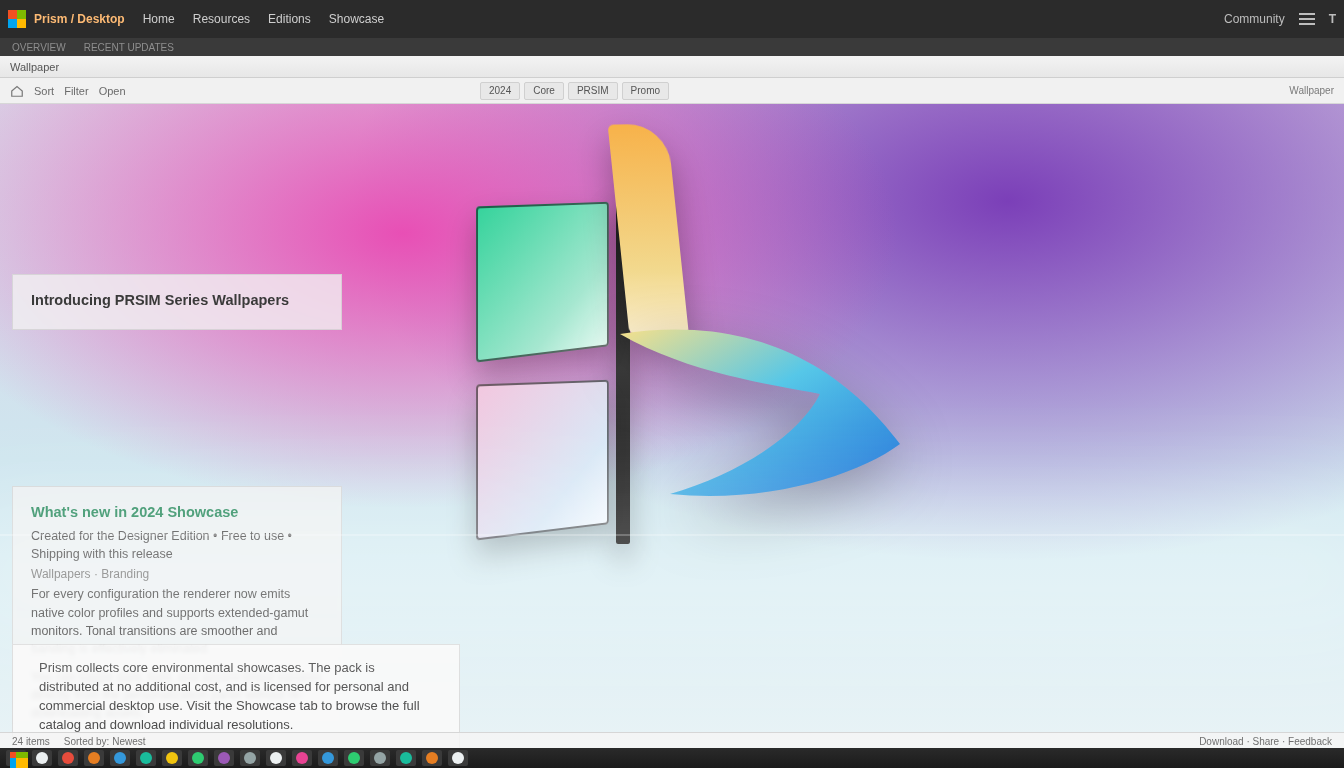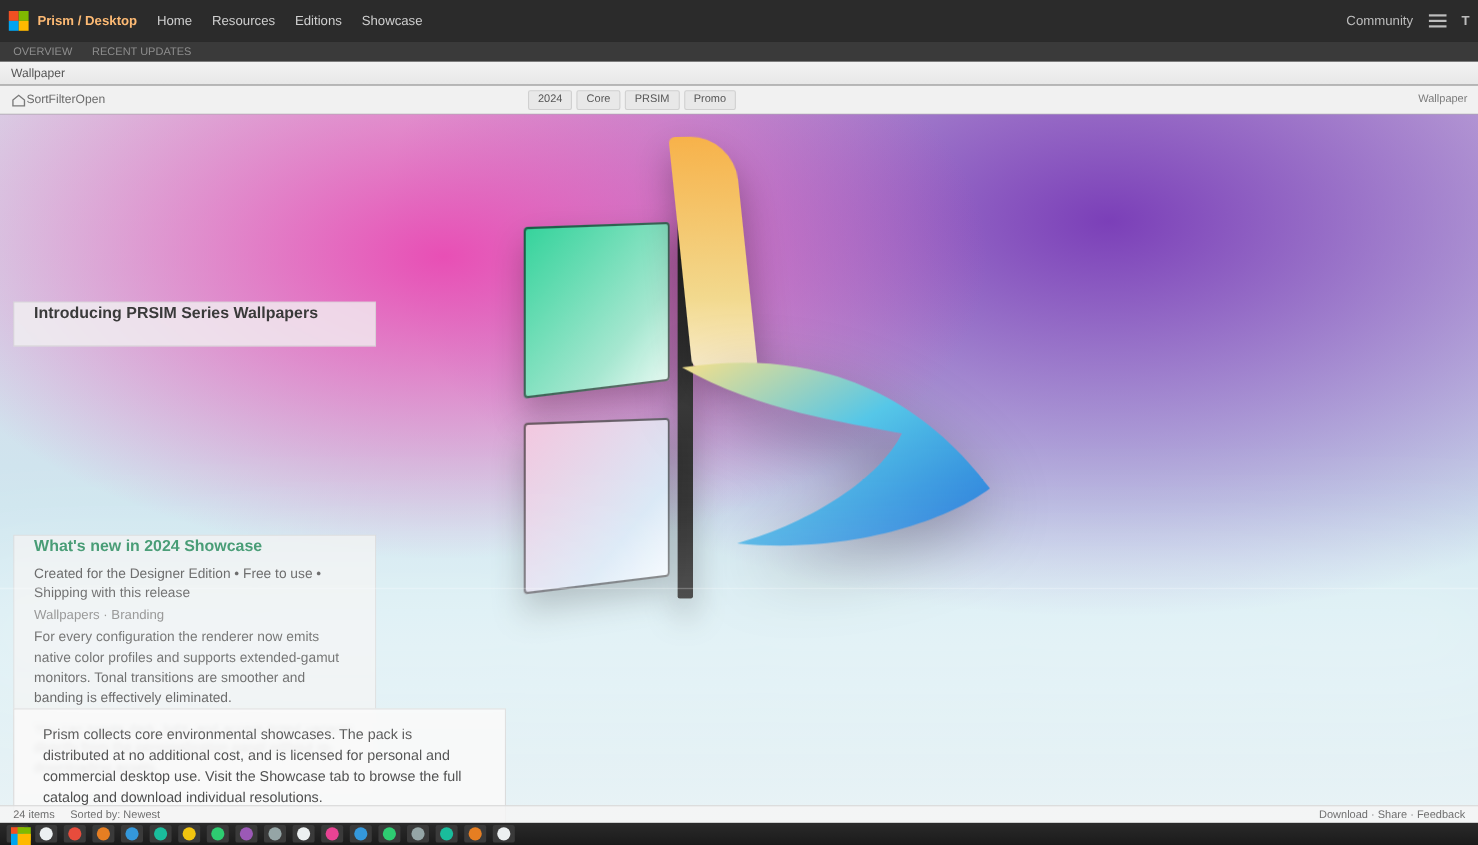--- a/index.html
+++ b/index.html
@@ -23,21 +23,21 @@
 
 .subribbon { height: 18px; background: #3a3a3a; color: #8e8e8e; font-size: 10px; display: flex; align-items: center; padding: 0 12px; }
 .subribbon span { margin-right: 18px; }
 
 
 .tabstrip { height: 22px; background: linear-gradient(#f3f3f3,#e7e7e7); border-bottom: 1px solid #cfcfcf; display: flex; align-items: center; font-size: 11px; color: #555; padding: 0 10px; }
 .tabstrip .tab-title { font-weight: 500; }
 
 
 .toolrow { height: 26px; background: #f1f1f1; border-bottom: 1px solid #d7d7d7; display: flex; align-items: center; font-size: 11px; color: #6b6b6b; padding: 0 10px; position: relative; }
-.toolrow .left-cluster { display: flex; align-items: center; }
+.toolrow .left-cluster { display: flex; align-items: center; gap: 10px; }
 .toolrow .mini-icon { width: 14px; height: 14px; display: inline-block; }
 .toolrow .chip { background: #e8e8e8; border: 1px solid #d0d0d0; border-radius: 2px; padding: 1px 8px; height: 18px; display: inline-flex; align-items: center; margin-right: 4px; cursor: pointer; font-size: 10px; color: #555; }
 .toolrow .center-cluster { position: absolute; left: 480px; display: flex; align-items: center; }
 .toolrow .right-label { margin-left: auto; font-size: 10px; color: #7a7a7a; }
 
 
 .hero {
   position: relative;
   height: 646px; 
   background:
@@ -69,21 +69,21 @@
 .pane.spine { left: 156px; top: 70px; width: 14px; height: 350px;
   background: linear-gradient(#1c1c1c,#3a3a3a,#1c1c1c); border-radius: 2px; box-shadow: 0 16px 28px rgba(0,0,0,.35); }
 .swoosh { position: absolute; left: 150px; top: 150px; width: 300px; height: 300px; }
 .swoosh svg { width: 100%; height: 100%; filter: drop-shadow(0 20px 30px rgba(0,0,0,.3)); }
 
 
 .brand { position: absolute; right: 160px; top: 330px; color: #fff; font-size: 46px; letter-spacing: 4px; font-weight: 300; text-shadow: 0 2px 12px rgba(0,0,0,.3); }
 .brand sup { font-size: 14px; vertical-align: 22px; margin-left: 6px; letter-spacing: 2px; }
 
 
-.news { position: absolute; left: 12px; top: 170px; width: 330px; background: rgba(242,242,242,.78); backdrop-filter: blur(2px); border: 1px solid rgba(200,200,200,.6); padding: 1px 18px 14px; font-size: 12.5px; color: #4e4e4e; }
+.news { position: absolute; left: 12px; top: 170px; width: 330px; background: rgba(242,242,242,.78); backdrop-filter: blur(2px); border: 1px solid rgba(200,200,200,.6); padding: 16px 18px 14px; font-size: 12.5px; color: #4e4e4e; }
 .news .headline { font-size: 14.5px; color: #3a3a3a; font-weight: 600; margin-bottom: 6px; line-height: 1.25; }
 .news .body { line-height: 1.45; }
 .news.second { top: 382px; height: 238px; }
 .news.second .headline { color: #2f8f63; }
 .news.second .tag { color: #7a7a7a; font-size: 12px; margin: 4px 0 4px; }
 .news.third { top: 540px; background: rgba(250,250,250,.9); height: 108px; width: 448px; padding: 14px 26px; }
 .news.third .body { font-size: 13px; line-height: 1.45; color: #4b4b4b; }
 
 
 .statusline { position: absolute; left: 0; right: 0; bottom: 0; height: 18px; background: rgba(245,245,245,.85); border-top: 1px solid #d6d6d6; font-size: 10px; color: #6e6e6e; display: flex; align-items: center; padding: 0 12px; gap: 14px; }

